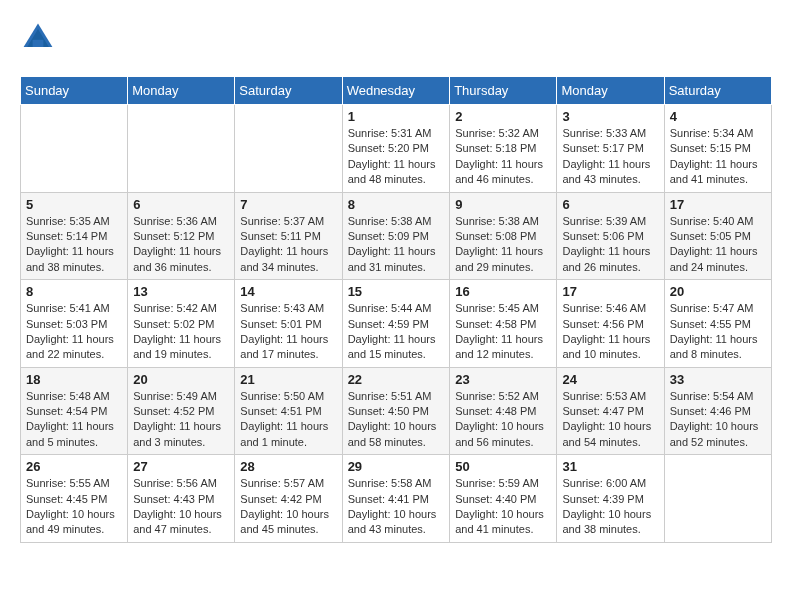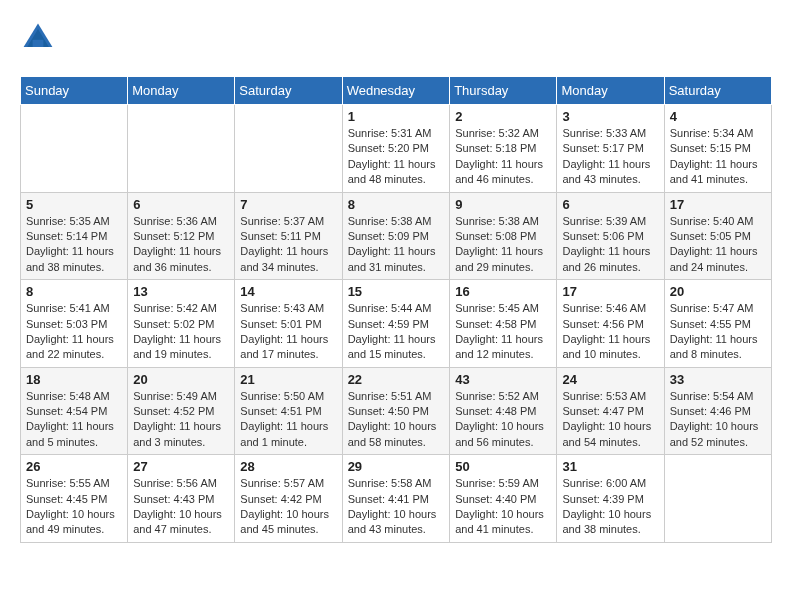--- a/index.html
+++ b/index.html
@@ -213,21 +213,21 @@
         </td>
         <td>
           <span class="day-num">21</span>
           <div class="day-info">Sunrise: 5:50 AM<br>Sunset: 4:51 PM<br>Daylight: 11 hours<br>and 1 minute.</div>
         </td>
         <td>
           <span class="day-num">22</span>
           <div class="day-info">Sunrise: 5:51 AM<br>Sunset: 4:50 PM<br>Daylight: 10 hours<br>and 58 minutes.</div>
         </td>
         <td>
-          <span class="day-num">43</span>
+          <span class="day-num">23</span>
           <div class="day-info">Sunrise: 5:52 AM<br>Sunset: 4:48 PM<br>Daylight: 10 hours<br>and 56 minutes.</div>
         </td>
         <td>
           <span class="day-num">24</span>
           <div class="day-info">Sunrise: 5:53 AM<br>Sunset: 4:47 PM<br>Daylight: 10 hours<br>and 54 minutes.</div>
         </td>
         <td>
           <span class="day-num">33</span>
           <div class="day-info">Sunrise: 5:54 AM<br>Sunset: 4:46 PM<br>Daylight: 10 hours<br>and 52 minutes.</div>
         </td>

